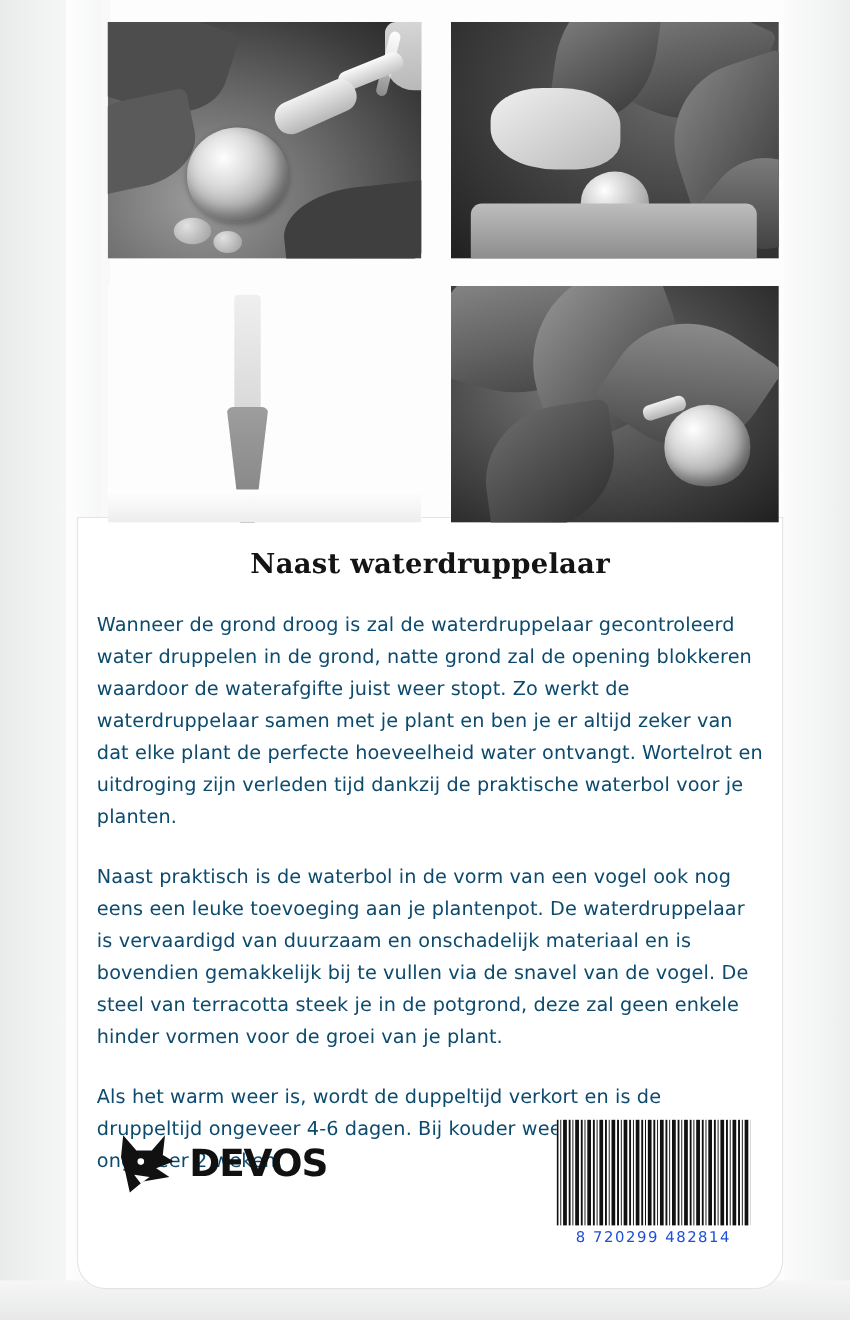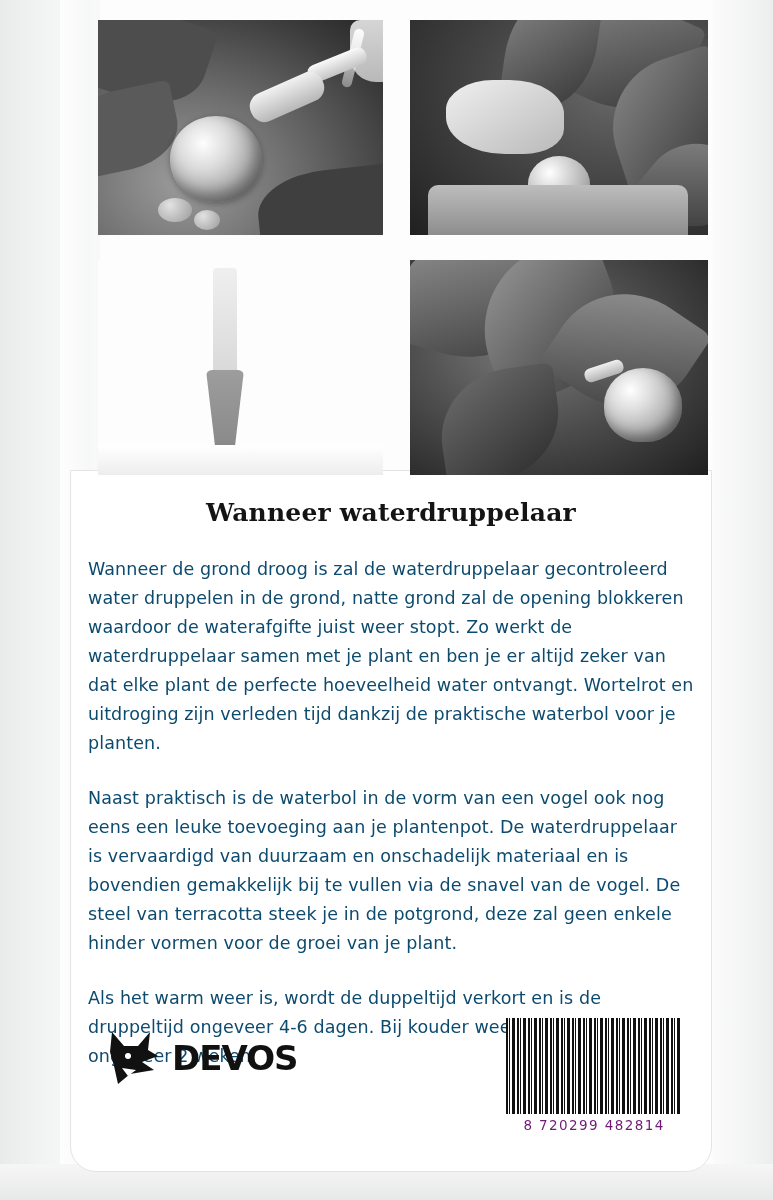--- a/index.html
+++ b/index.html
@@ -282,21 +282,21 @@
       #fff 2px, #fff 3px,
       #111 3px, #111 4px,
       #fff 4px, #fff 6px,
       #111 6px, #111 9px,
       #fff 9px, #fff 11px);
   }
   .barcode-num {
     font-family: "DejaVu Sans", sans-serif;
     font-size: 13.5px;
     letter-spacing: 1.4px;
-    color: #701a75;
+    color: #1d4ed8;
     margin-top: 3px;
   }
 </style>
 </head>
 <body>
 
 <div class="package">
 
   <div class="pack-edge-left"></div>
   <div class="pack-sheen"></div>
@@ -345,21 +345,21 @@
       <div class="p4-leaf" style="left:70px;top:-10px;width:140px;height:140px;transform:rotate(-20deg);"></div>
       <div class="p4-leaf" style="left:150px;top:30px;width:130px;height:120px;transform:rotate(34deg);"></div>
       <div class="p4-leaf" style="left:30px;top:110px;width:120px;height:110px;transform:rotate(-8deg);background:linear-gradient(150deg,#707070,#2a2a2a);"></div>
       <div class="p4-beak"></div>
       <div class="p4-bulb"></div>
     </div>
 
   </div>
 
   <div class="text-block">
-    <div class="title">Wanneer waterdruppelaar</div>
+    <div class="title">Naast waterdruppelaar</div>
     <p class="para">Wanneer de grond droog is zal de waterdruppelaar gecontroleerd water druppelen in de grond, natte grond zal de opening blokkeren waardoor de waterafgifte juist weer stopt. Zo werkt de waterdruppelaar samen met je plant en ben je er altijd zeker van dat elke plant de perfecte hoeveelheid water ontvangt. Wortelrot en uitdroging zijn verleden tijd dankzij de praktische waterbol voor je planten.</p>
     <p class="para">Naast praktisch is de waterbol in de vorm van een vogel ook nog eens een leuke toevoeging aan je plantenpot. De waterdruppelaar is vervaardigd van duurzaam en onschadelijk materiaal en is bovendien gemakkelijk bij te vullen via de snavel van de vogel. De steel van terracotta steek je in de potgrond, deze zal geen enkele hinder vormen voor de groei van je plant.</p>
     <p class="para">Als het warm weer is, wordt de duppeltijd verkort en is de druppeltijd ongeveer 4-6 dagen. Bij kouder weer is de druppeltijd ongeveer 2 weken.</p>
   </div>
 
   <div class="brand">
     <span class="brand-mark">
       <svg viewBox="0 0 54 56" width="54" height="56" aria-hidden="true">
         <path d="M4 2 L16 16 L30 16 L42 2 L40 20 L50 26 L34 32 L46 40 L22 44 L10 54 L6 36 L2 22 Z" fill="#111111"></path>
         <circle cx="20" cy="26" r="3" fill="#ffffff"></circle>

